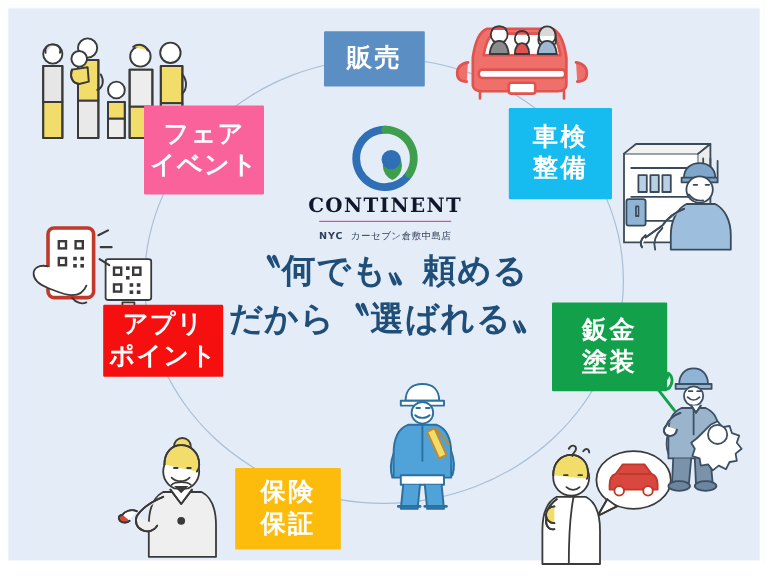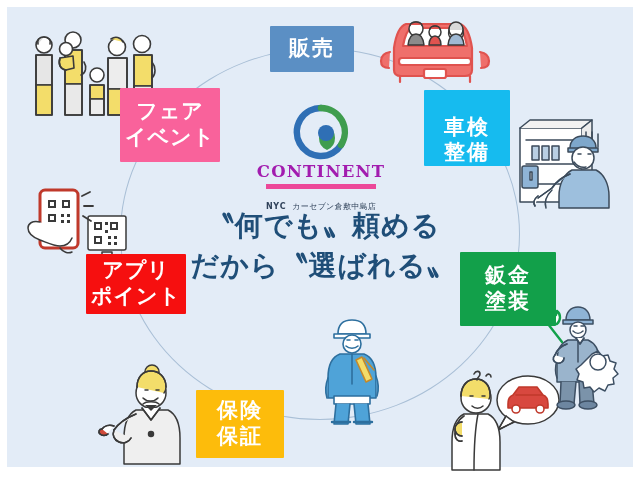--- a/index.html
+++ b/index.html
@@ -41,40 +41,40 @@
     font-weight:bold;
     letter-spacing:2px;
     text-align:center;
     line-height:1.22;
     box-sizing:border-box;
     z-index:6;
   }
   .chip .ln{display:block;white-space:nowrap;}
 
   .chip-sales{left:270px;top:26px;width:84px;height:46px;background:#5b8fc4;font-size:21px;}
-  .chip-inspection{left:424px;top:90px;width:86px;height:76px;background:#16bbef;font-size:21px;justify-content:flex-end;}
+  .chip-inspection{left:424px;top:90px;width:86px;height:76px;background:#16bbef;font-size:21px;}
   .chip-body{left:460px;top:252px;width:96px;height:74px;background:#12a04a;font-size:21px;}
   .chip-road{left:362px;top:390px;width:98px;height:68px;background:#90cc4d;font-size:19px;letter-spacing:1px;}
   .chip-insurance{left:196px;top:390px;width:88px;height:68px;background:#fdbc0b;font-size:21px;}
   .chip-app{left:86px;top:254px;width:100px;height:60px;background:#f60f0f;font-size:21px;letter-spacing:1px;}
   .chip-fair{left:120px;top:88px;width:100px;height:74px;background:#f9629b;font-size:21px;letter-spacing:1px;text-align:center;}
 
   
   .logo-block{position:absolute;left:255px;top:104px;width:132px;height:96px;z-index:5;text-align:center;}
   .logo-mark{position:relative;width:56px;height:56px;margin:0 auto;}
   .logo-word{
     font-family:"DejaVu Serif","Liberation Serif",serif;
     font-weight:bold;font-size:16.5px;letter-spacing:1.2px;
-    color:#a21caf;margin-top:2px;
+    color:#0f172a;margin-top:2px;
   }
   .logo-sub{
     margin-top:3px;
     font-size:8px;color:#30425a;letter-spacing:.3px;
-    border-top:5px solid #ec4899;
-    padding-top:12px;
+    border-top:1px solid #ec4899;
+    padding-top:6px;
     display:inline-block;
   }
   .logo-sub .nyc{font-weight:bold;letter-spacing:.8px;margin-right:6px;}
 
   
   .headline{
     position:absolute;left:178px;top:206px;width:290px;
     text-align:center;
     color:#1f4e78;
     font-weight:bold;

